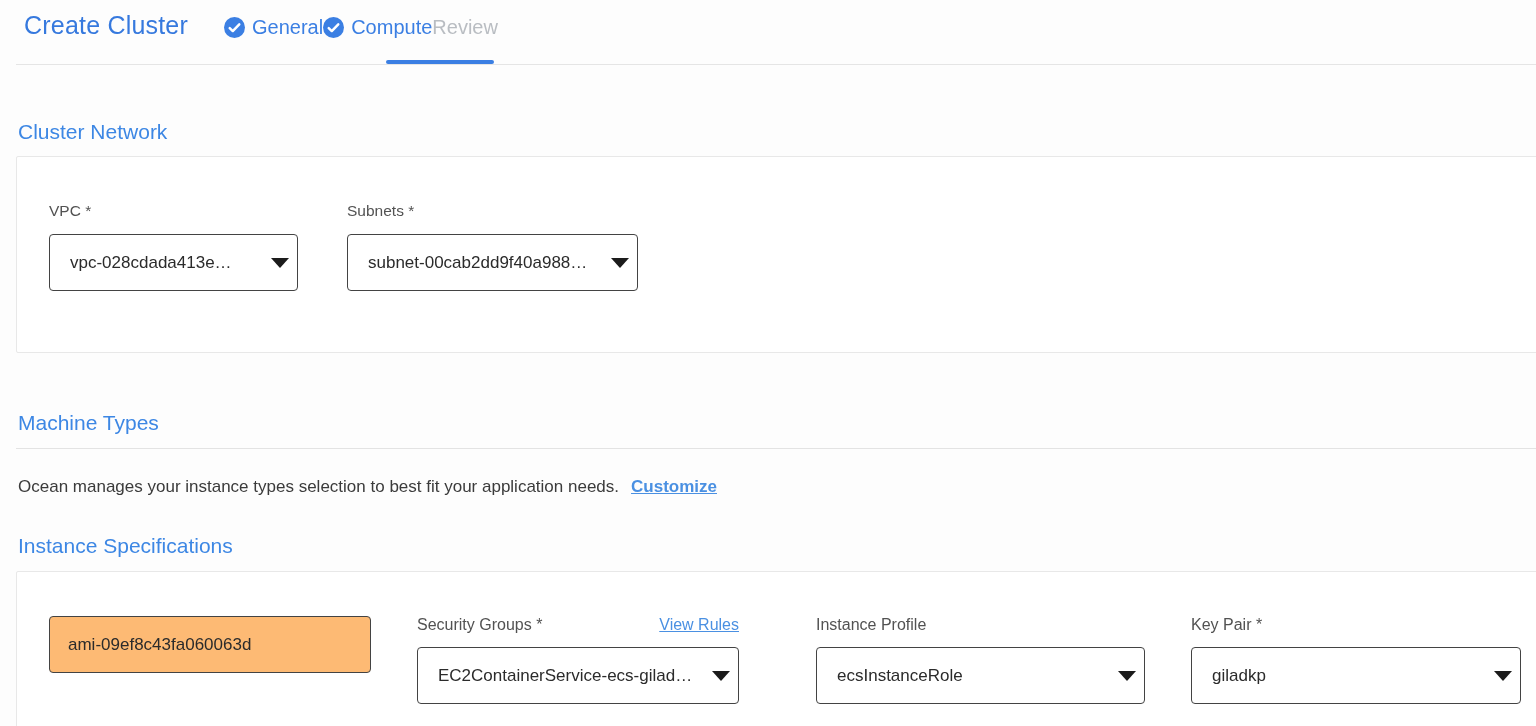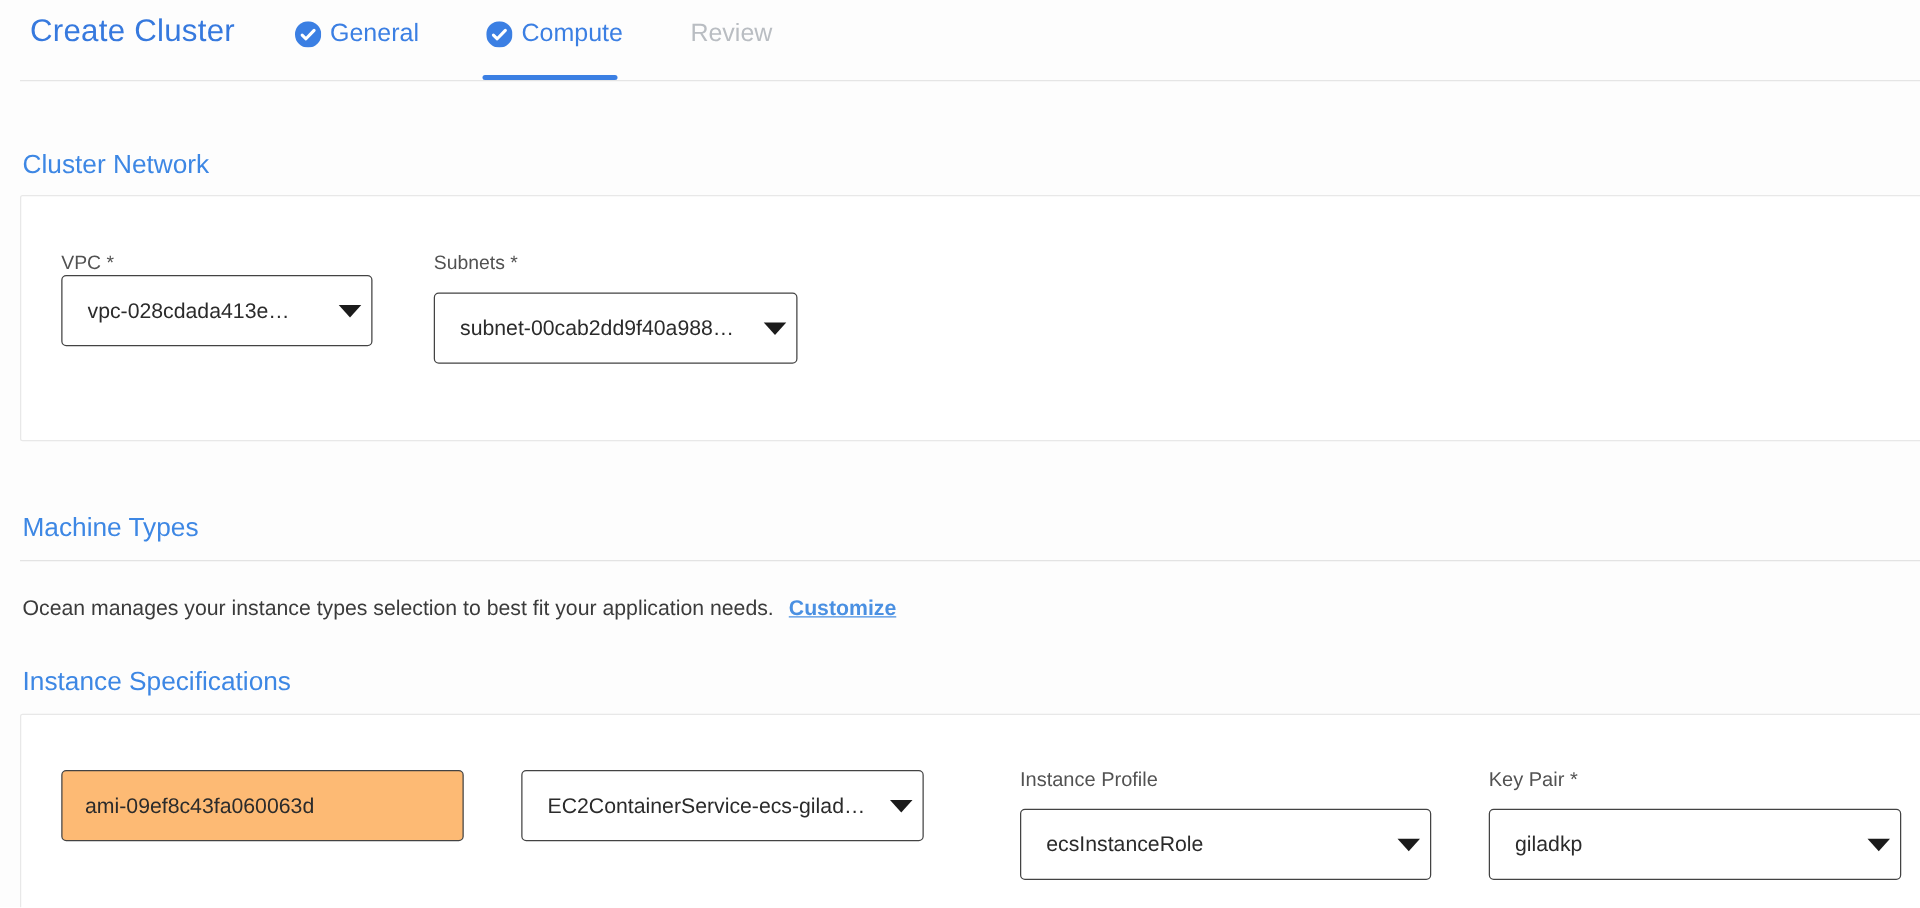--- a/index.html
+++ b/index.html
@@ -7,21 +7,21 @@
   body { font-family:"Liberation Sans","DejaVu Sans",sans-serif; }
   .screen {
     position:relative; width:1536px; height:726px;
     background:#fdfdfd; overflow:hidden;
   }
   
   .page-title {
     position:absolute; left:24px; top:11px;
     font-size:25px; font-weight:400; color:#3679de; letter-spacing:0.2px;
   }
-  .tabs { position:absolute; left:236px; top:16px; display:flex; gap:54px; align-items:flex-end; }
+  .tabs { position:absolute; left:224px; top:16px; display:flex; align-items:flex-end; }
   .tab { display:flex; align-items:center; gap:7px; cursor:pointer; }
   .tab-label { font-size:20px; color:#3b7fe3; }
   .tab.upcoming .tab-label { color:#b9bdc2; }
   .check-badge { width:21px; height:21px; display:block; }
   .tab-underline {
     position:absolute; left:386px; top:60px; width:108px; height:4px;
     background:#3b7fe3; border-radius:2px;
   }
   .tabs-rule { position:absolute; left:16px; right:0; top:64px; height:1px; background:#e5e5e5; }
 
@@ -61,21 +61,21 @@
     border-top:10px solid #1b1b1b;
   }
   .text-input {
     width:100%; height:57px; border:1.5px solid #434343; border-radius:4px;
     background:#fdba74; padding:0 18px; font-size:17px; color:#2b2b2b;
     font-family:"Liberation Sans","DejaVu Sans",sans-serif; outline:none;
   }
 
   
   .fg-vpc { left:32px; top:45px; width:249px; }
-  .fg-vpc .field-label { }
+  .fg-vpc .field-label { margin-bottom:14px; }
   .fg-subnets { left:330px; top:45px; width:291px; }
   .fg-subnets .field-label { margin-bottom:14px; }
 
   
   .mt-rule { position:absolute; left:16px; right:0; top:448px; height:1px; background:#e3e3e3; }
   .mt-desc { position:absolute; left:18px; top:477px; font-size:17px; color:#3b3b3b; }
   .mt-desc .inline-link { margin-left:12px; font-size:17px;font-weight:bold; }
 
   
   .fg-image { left:32px; top:44px; width:322px; }
@@ -141,20 +141,24 @@
   </div>
 
   <div class="section-heading h-instance-specs">Instance Specifications</div>
   <div class="card card-specs">
 
     <div class="field-group fg-image">
       <input class="text-input" type="text" value="ami-09ef8c43fa060063d" style="">
     </div>
 
     <div class="field-group fg-secgroups">
+      <div class="label-row">
+        <span class="label-plain">Security Groups *</span>
+        <a class="inline-link">View Rules</a>
+      </div>
       <div class="select-box" role="listbox">
         <span class="select-value">EC2ContainerService-ecs-gilad…</span>
         <span class="caret-down"></span>
       </div>
     </div>
 
     <div class="field-group fg-profile">
       <div class="label-row">
         <span class="label-plain">Instance Profile</span>
       </div>

